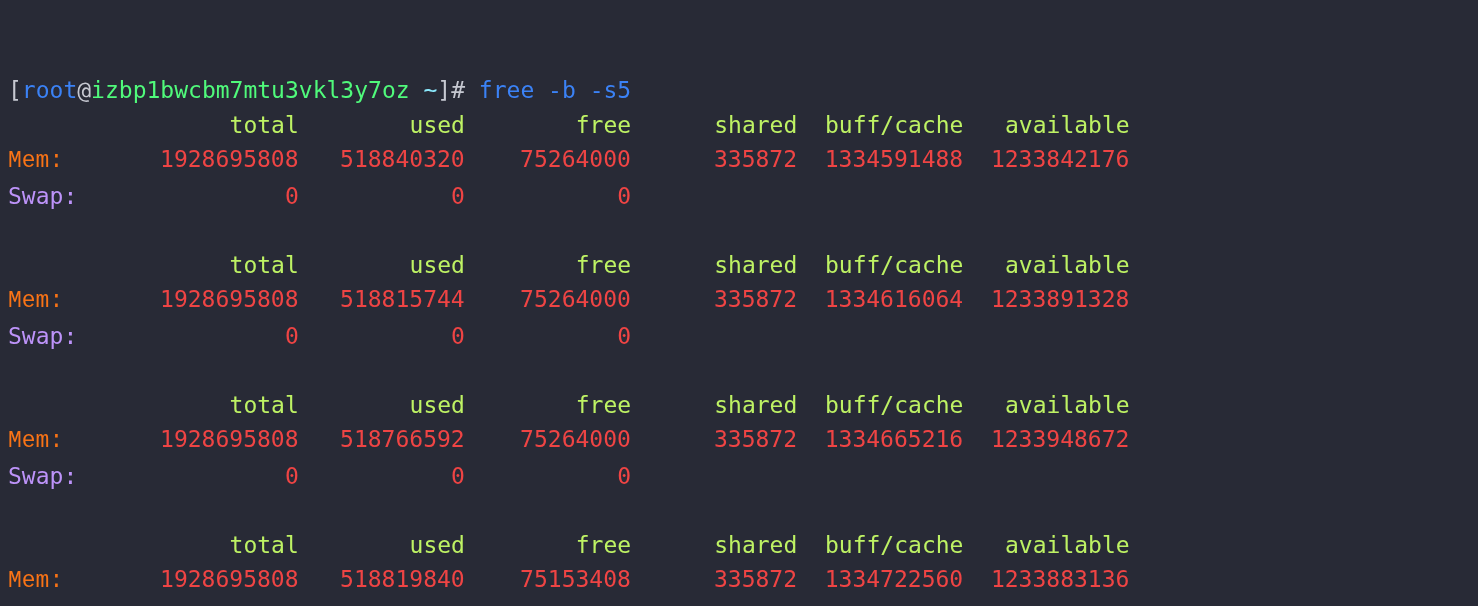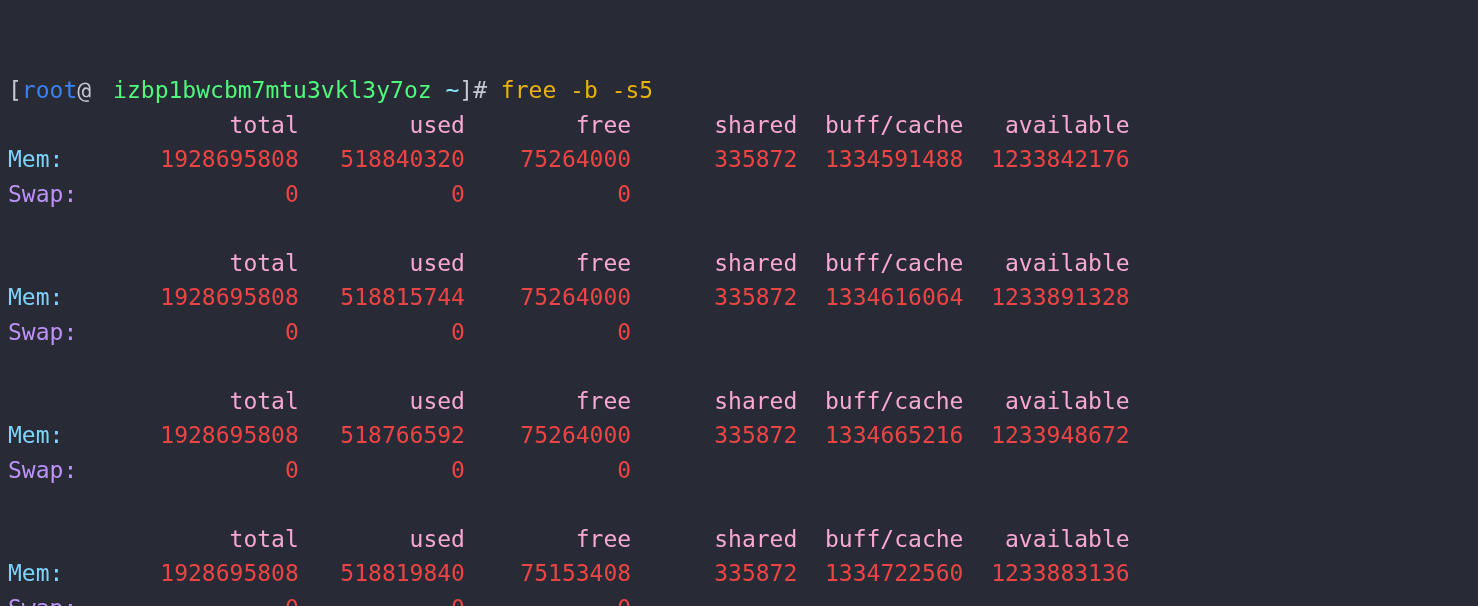--- a/index.html
+++ b/index.html
@@ -11,26 +11,26 @@
     font-size: 23px;
     line-height: 1.5;
     white-space: pre;
     width: 1478px;
     box-sizing: border-box;
     overflow: hidden;
   }
   .prompt-open { color: #c6c8d1; }
   .user { color: #3b82f6; }
   .at { color: #c6c8d1; }
-  .host { color: #50fa7b; margin-left: 22px; }
+  .host { color: #50fa7b; }
   .path { color: #8be9fd; }
   .prompt-close { color: #c6c8d1; }
-  .cmd { color: #eab308; }
-  .header { color: #f9a8d4; margin-top: 33px; }
-  .mem-label { color: #7dd3fc; }
+  .cmd { color: #3b82f6; }
+  .header { color: #bef264; margin-top: 33px; }
+  .mem-label { color: #f97316; font-family: Liberation Mono, monospace; }
   .val { color: #ef4444; }
   .swap-label { color: #bd93f9; text-align: right; }
 </style>
 </head>
 <body>
 
 <div id="terminal"><div><span class="prompt-open">[</span><span class="user">root</span><span class="at">@</span><span class="host">izbp1bwcbm7mtu3vkl3y7oz</span><span class="path"> ~</span><span class="prompt-close">]# </span><span class="cmd">free -b -s5</span></div><div><span class="header">                total        used        free      shared  buff/cache   available</span></div><div><span class="mem-label">Mem:  </span><span class="val">     1928695808   518840320    75264000      335872  1334591488  1233842176</span></div><div><span class="swap-label">Swap: </span><span class="val">              0           0           0</span></div><div>&nbsp;</div><div><span class="header">                total        used        free      shared  buff/cache   available</span></div><div><span class="mem-label">Mem:  </span><span class="val">     1928695808   518815744    75264000      335872  1334616064  1233891328</span></div><div><span class="swap-label">Swap: </span><span class="val">              0           0           0</span></div><div>&nbsp;</div><div><span class="header">                total        used        free      shared  buff/cache   available</span></div><div><span class="mem-label">Mem:  </span><span class="val">     1928695808   518766592    75264000      335872  1334665216  1233948672</span></div><div><span class="swap-label">Swap: </span><span class="val">              0           0           0</span></div><div>&nbsp;</div><div><span class="header">                total        used        free      shared  buff/cache   available</span></div><div><span class="mem-label">Mem:  </span><span class="val">     1928695808   518819840    75153408      335872  1334722560  1233883136</span></div><div><span class="swap-label">Swap: </span><span class="val">              0           0           0</span></div></div>
 
 
 </body></html>

